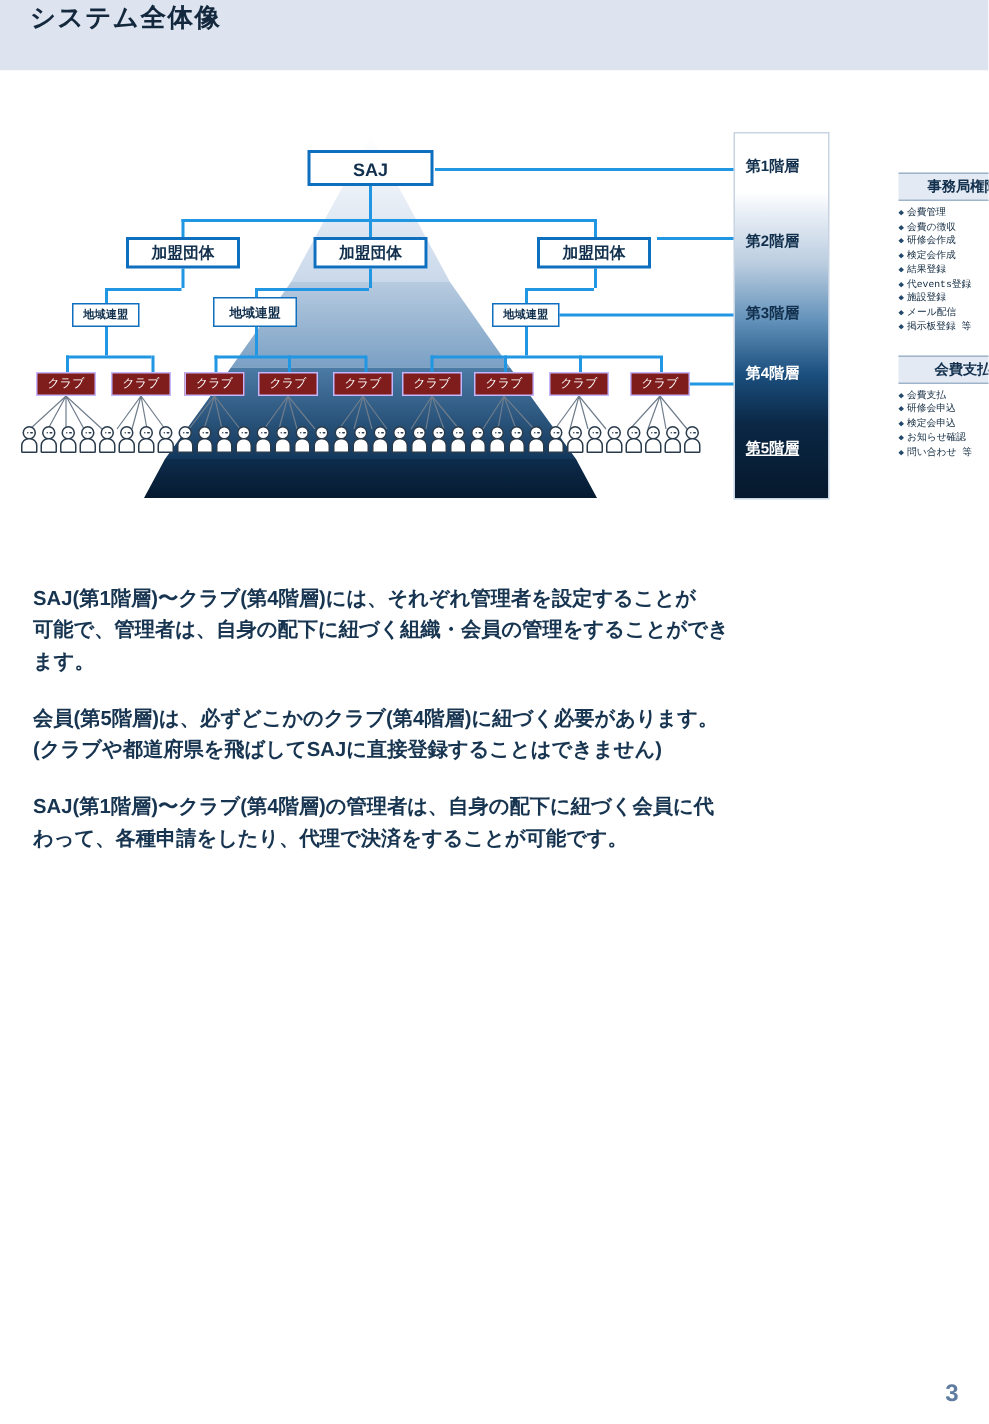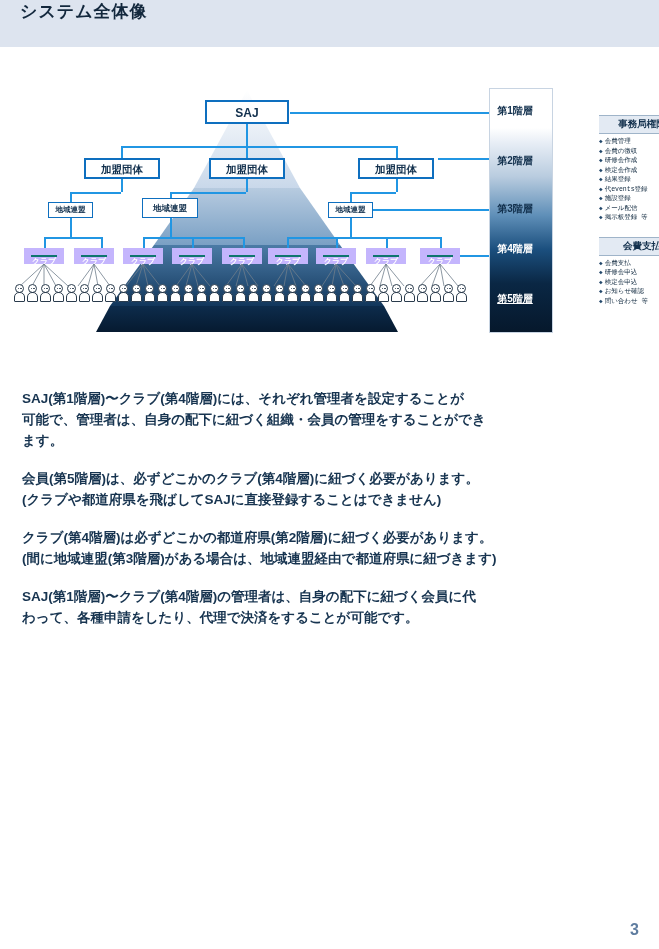--- a/index.html
+++ b/index.html
@@ -145,25 +145,25 @@
     border: 1px solid #0e6fbf;
     color: #12304d;
     font-size: 7.5px;
     font-weight: bold;
     text-align: center;
     line-height: 14px;
   }
   .node-club {
     position: absolute;
     box-sizing: border-box;
-    background: #0f766e;
-    border: 7px solid #c4b5fd;
+    background: #7f1d1d;
+    border: 1px solid #c4b5fd;
     color: #ffffff;
     font-size: 8px;
-    font-weight: bold;
+    font-weight: normal;
     text-align: center;
     line-height: 14px;
   }
 
   
   .ln {
     position: absolute;
     background: #2196e3;
   }
   .ln-h { height: 1.5px; }
@@ -523,19 +523,17 @@
       <div class="body"></div>
     </div>
 </div>
 
 <div class="body-text">
   <div class="para">SAJ(第1階層)〜クラブ(第4階層)には、それぞれ管理者を設定することが
 可能で、管理者は、自身の配下に紐づく組織・会員の管理をすることができ
 ます。</div>
   <div class="para">会員(第5階層)は、必ずどこかのクラブ(第4階層)に紐づく必要があります。
 (クラブや都道府県を飛ばしてSAJに直接登録することはできません)</div>
-  <div class="para">クラブ(第4階層)は必ずどこかの都道府県(第2階層)に紐づく必要があります。
-(間に地域連盟(第3階層)がある場合は、地域連盟経由で都道府県に紐づきます)</div>
   <div class="para">SAJ(第1階層)〜クラブ(第4階層)の管理者は、自身の配下に紐づく会員に代
 わって、各種申請をしたり、代理で決済をすることが可能です。</div>
 </div>
 
 <div class="page-number">3</div>
 
 </body></html>

